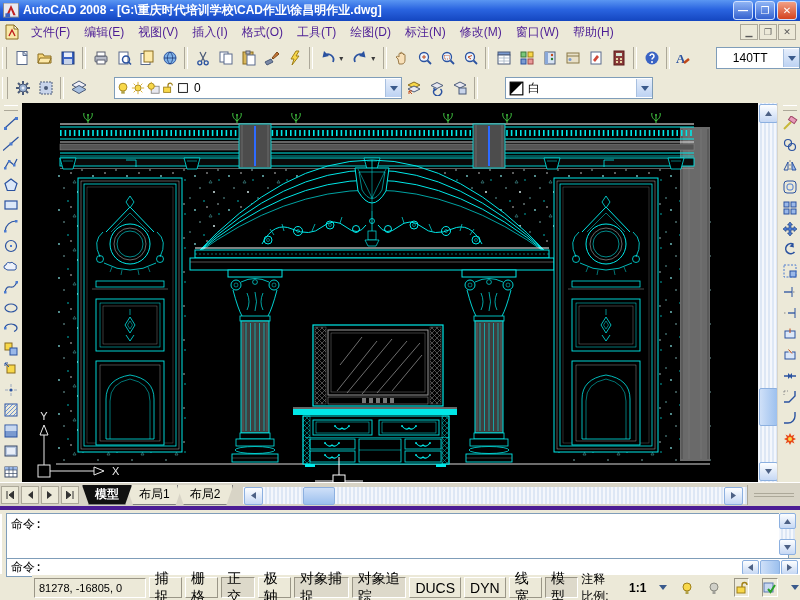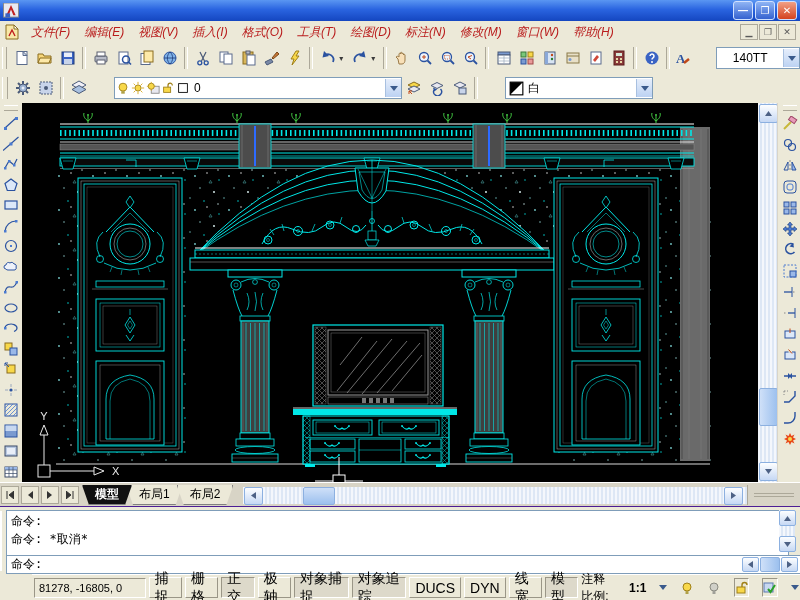--- a/index.html
+++ b/index.html
@@ -13,21 +13,21 @@
     display:flex;align-items:center;color:#fff;font-weight:bold;font-size:12px;}
   #titlebar .appicon{width:16px;height:15px;margin:0 4px 0 3px;}
   #titlebar .tbtns{margin-left:auto;display:flex;gap:2px;padding-right:3px;}
   .wbtn{width:18px;height:17px;border:1px solid #cfe0ff;border-radius:3px;
     background:linear-gradient(180deg,#8fb4f4,#3562d0);color:#fff;font-size:10px;
     display:flex;align-items:center;justify-content:center;line-height:1;}
   .wbtn.close{background:linear-gradient(180deg,#f2a085,#d4431f);}
   
   #menubar{top:21px;left:0;width:800px;height:22px;background:var(--face);
     border-bottom:1px solid #d8d4c8;display:flex;align-items:center;}
-  .menu-item{padding:3px 7px;color:#b91c1c;font-style:italic;}
+  .menu-item{padding:3px 7px;color:#4c1d95;}
   #menubar .mdi{margin-left:auto;display:flex;gap:1px;padding-right:4px;}
   .mdibtn{width:16px;height:14px;border:1px solid #aca899;background:#ece9d8;
     color:#5a5a5a;font-size:9px;display:flex;align-items:center;justify-content:center;}
   
   .toolrow{left:0;width:800px;height:30px;background:var(--face);display:flex;
     align-items:center;border-bottom:1px solid #d8d4c8;}
   #toolbar1{top:43px;} #toolbar2{top:73px;}
   .rowgrip{width:4px;height:22px;margin:0 3px 0 2px;border-left:1px solid #fff;
     border-right:1px solid #aca899;}
   .tbtn{width:23px;height:24px;display:flex;align-items:center;justify-content:center;}
@@ -59,21 +59,21 @@
   
   #tabrow{top:482px;left:0;width:800px;height:24px;background:#d8d4c6;display:flex;align-items:center;border-top:1px solid #fff;}
   .navbtn{width:16px;height:16px;margin:0 1px;background:#ece9d8;border:1px solid #aca899;
     display:flex;align-items:center;justify-content:center;}
   .tab{height:19px;padding:0 12px;display:flex;align-items:center;font-size:12px;
     background:#ece9d8;border:1px solid #808080;border-top:none;color:#000;
     clip-path:polygon(0 0,100% 0,calc(100% - 7px) 100%,7px 100%);margin-left:-6px;}
   .tab.active{background:#101010;color:#fff;font-weight:bold;z-index:2;}
   #hscroll{display:flex;align-items:center;height:17px;}
   
-  #cmd{top:506px;left:0;width:800px;height:68px;background:var(--face);border-top:1px solid #4c1d95;}
+  #cmd{top:506px;left:0;width:800px;height:68px;background:var(--face);border-top:4px solid #4c1d95;}
   #cmdhist{left:6px;top:3px;width:773px;height:42px;background:#fff;border:1px solid #7f9db9;
     font-family:"DejaVu Sans Mono","Liberation Mono",monospace;font-size:12px;color:#000;
     padding:1px 4px;line-height:18px;overflow:hidden;}
   #cmdvsb{left:779px;top:3px;width:16px;height:42px;}
   #cmdline{left:6px;top:48px;width:789px;height:17px;background:#fff;border:1px solid #7f9db9;
     font-family:"DejaVu Sans Mono","Liberation Mono",monospace;font-size:12px;display:flex;align-items:center;padding-left:4px;}
   .cmdgrip{left:0;top:4px;width:5px;height:60px;border-left:2px solid #fff;border-right:2px solid #aca899;}
   
   #statusbar{top:574px;left:0;width:800px;height:26px;background:var(--face);
     border-top:1px solid #fff;display:flex;align-items:center;gap:3px;padding:0 2px;box-sizing:border-box;margin-left:32px;}
@@ -89,20 +89,21 @@
 </style>
 </head>
 <body style="--face: #ece9d8; --canvasbg: #000000;">
 
 <div id="titlebar" class="abs">
   <svg class="appicon" viewBox="0 0 16 16">
     <rect x="0" y="0" width="16" height="15" fill="#e8e8f0" stroke="#888"></rect>
     <path d="M8 2 L13 13 H10.5 L8 7 L5.5 13 H3 Z" fill="#c02020"></path>
     <rect x="2" y="11" width="5" height="4" fill="#3a63c4"></rect>
   </svg>
+  <span>AutoCAD 2008 - [G:\重庆时代培训学校\CAD作业\徐昌明作业.dwg]</span>
   <span class="tbtns">
     <span class="wbtn">—</span>
     <span class="wbtn">❐</span>
     <span class="wbtn close">✕</span>
   </span>
 </div>
 
 <div id="menubar" class="abs">
   <svg width="16" height="16" viewBox="0 0 16 16" style="margin:0 4px">
     <path d="M2 1 h8 l4 4 v10 h-12 z" fill="#f8e8a8" stroke="#8a6d1f"></path>
@@ -952,21 +953,20 @@
   <span style="width:40px;height:20px;border-left:1px solid #aca899;display:flex;flex-direction:column;justify-content:center;gap:2px;padding:0 6px">
     <span style="height:1px;background:#aca899"></span>
       <span style="height:1px;background:#aca899"></span>
   </span>
 </div>
 
 <div id="cmd" class="abs">
   <div class="abs cmdgrip"></div>
   <div id="cmdhist" class="abs">
       <div>命令:</div>
-      <div>命令: *取消*</div>
     </div>
   <div id="cmdvsb" class="abs sb-track">
     <div class="abs sbtn" style="left:0;top:0;width:15px;height:14px">
         <svg width="7" height="5">
           <path d="M0 5 L3.5 0 L7 5 Z" fill="#4d6185"></path>
         </svg>
       </div>
     <div class="abs sbtn" style="left:0;bottom:0;width:15px;height:14px">
         <svg width="7" height="5">
           <path d="M0 0 L3.5 5 L7 0 Z" fill="#4d6185"></path>

